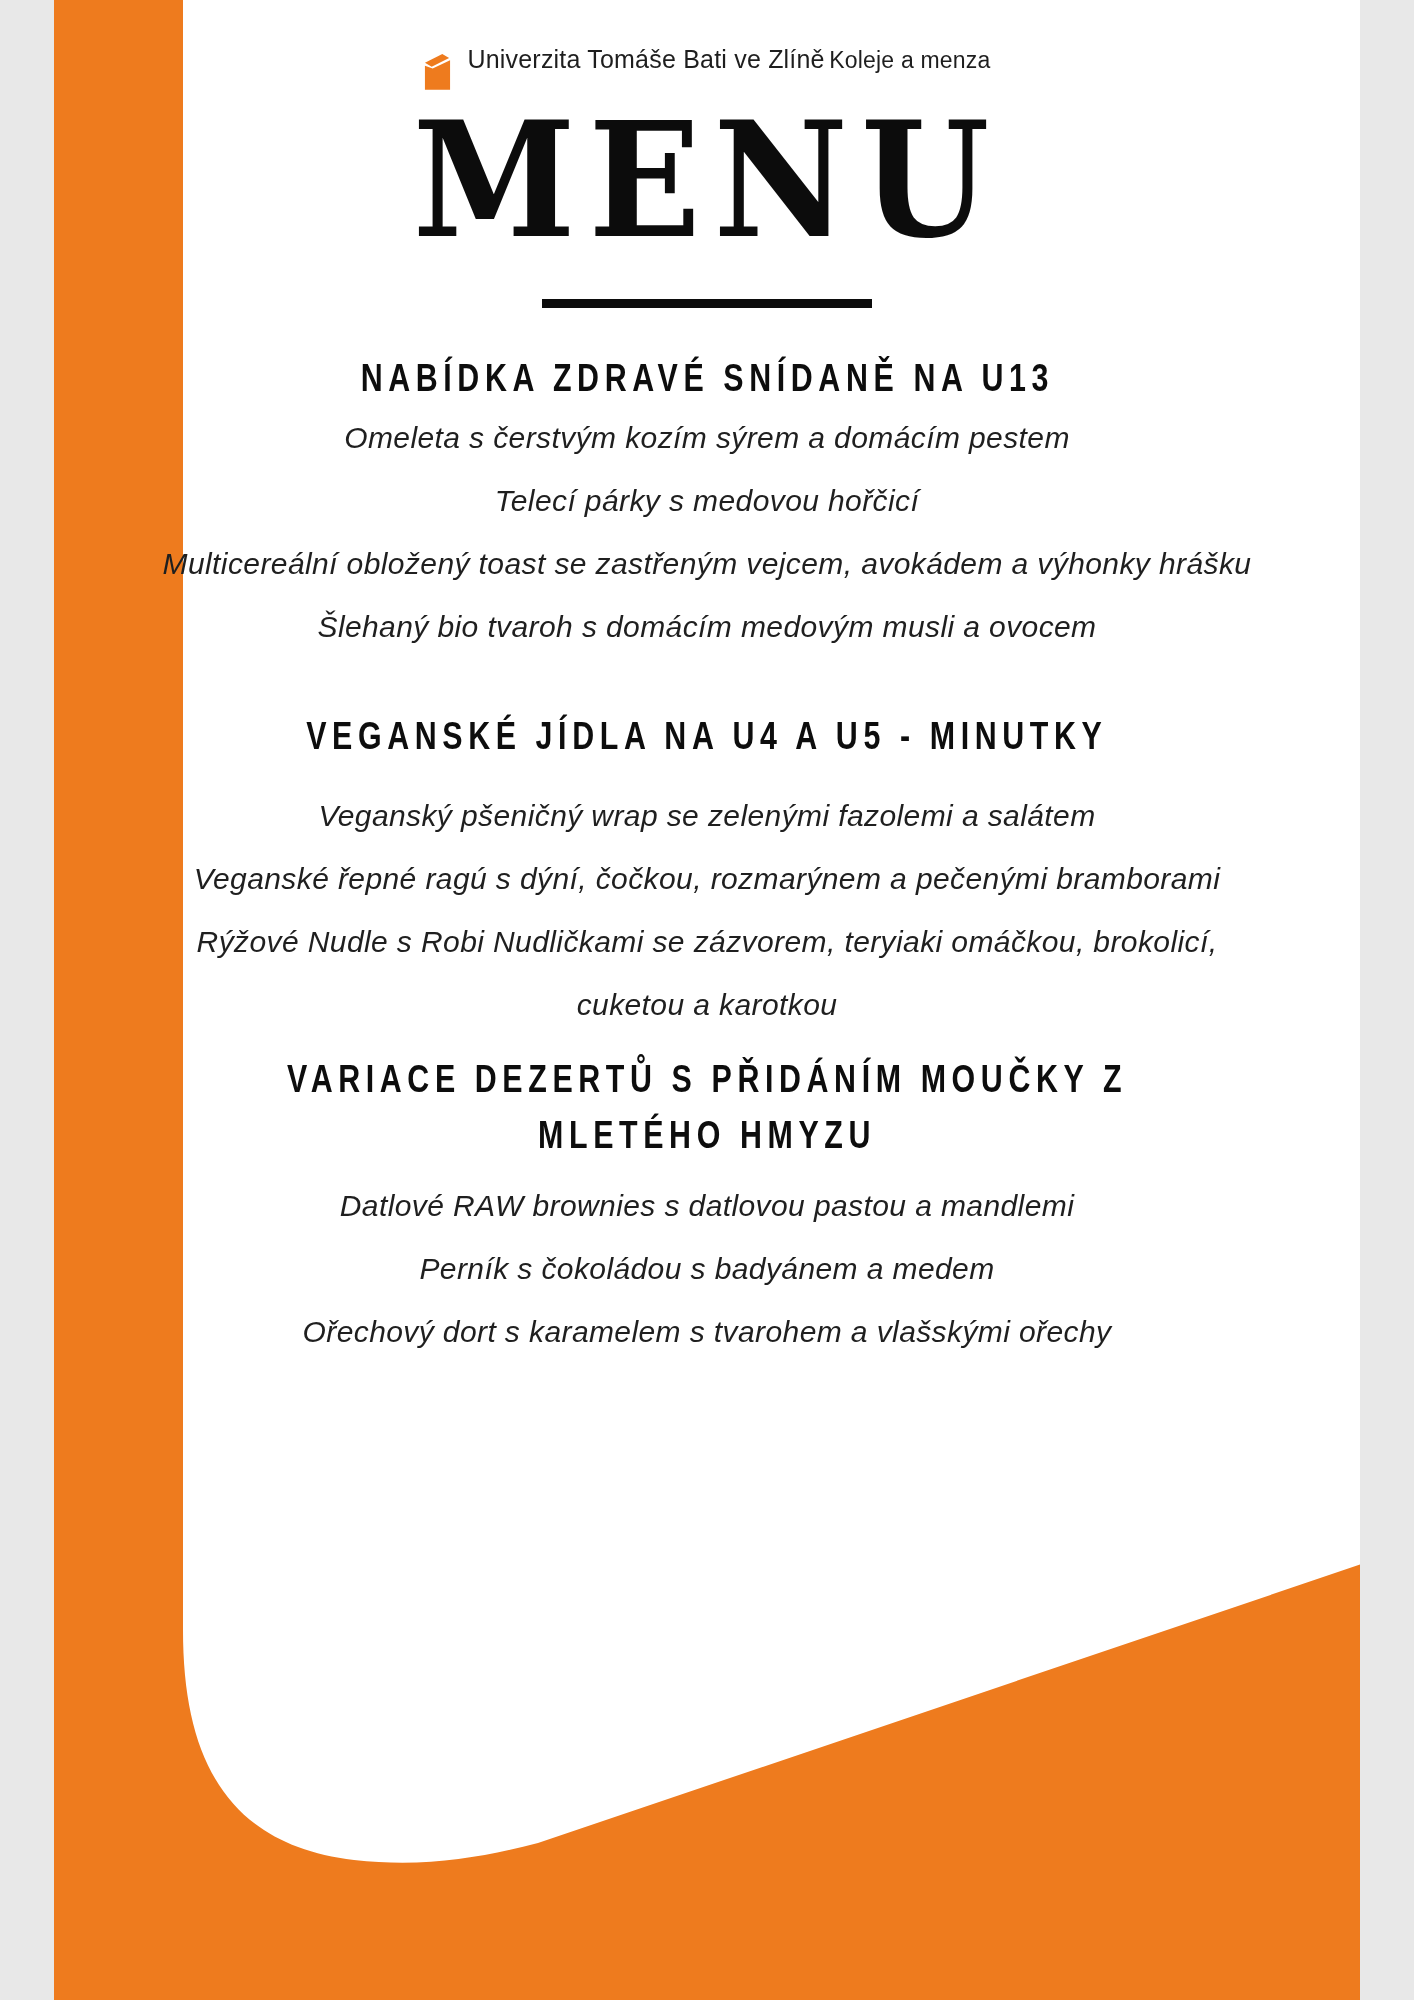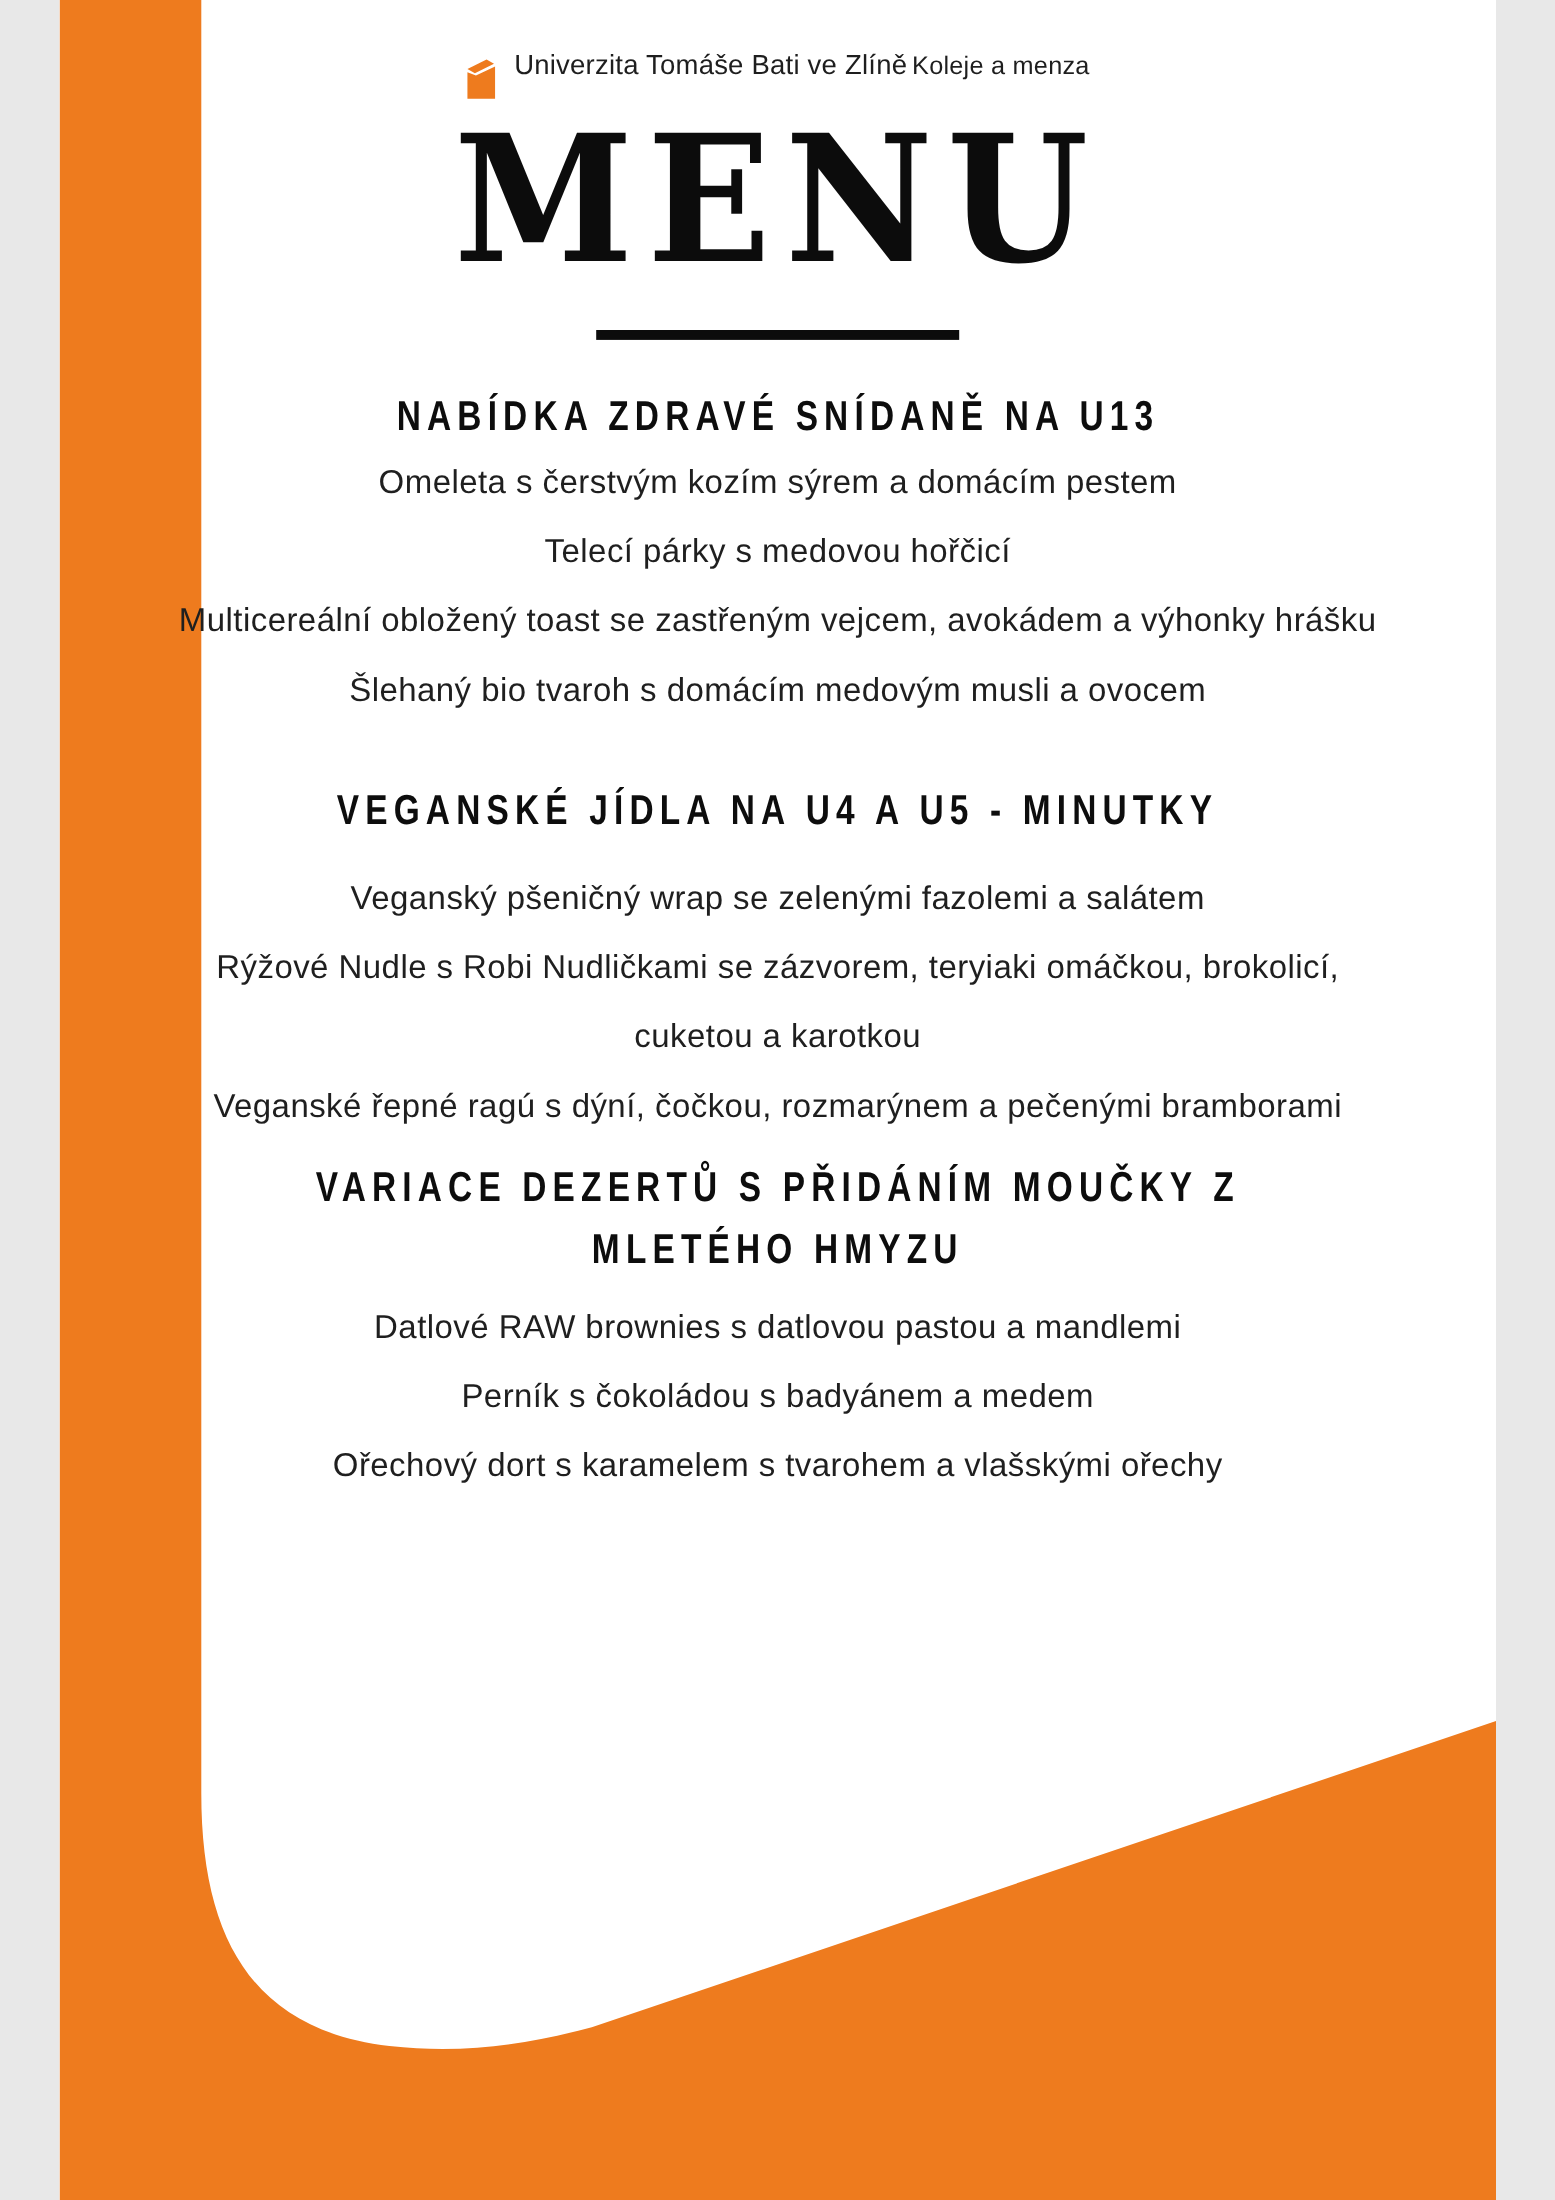--- a/index.html
+++ b/index.html
@@ -31,21 +31,21 @@
   .section-heading-row { margin-top:42px; }
   .section-heading-row.s2 { margin-top:50px; }
   .section-heading-row.s3 { margin-top:15px; }
   .section-heading {
     display:inline-block; font-weight:700; font-size:38px; line-height:56px;
     letter-spacing:7px; color:#0d0d0d; white-space:pre-line;
     transform:scaleX(0.8); transform-origin:center;
   }
 
   
-  .items { margin-top:0; }
+  .items { margin-top:0;font-style:italic; }
   .items.s2 { margin-top:20px; }
   .items.s3 { margin-top:11px; }
   .menu-item {
     display:block; max-width:1120px; margin:0 auto;
     font-size:30px; line-height:63px; letter-spacing:0.4px;
     color:#1f1f1f; white-space:pre-line;
   }
 </style>
 </head>
 <body>
@@ -86,23 +86,23 @@
       <span class="menu-item">Multicereální obložený toast se zastřeným vejcem, avokádem a výhonky hrášku</span>
       <span class="menu-item">Šlehaný bio tvaroh s domácím medovým musli a ovocem</span>
     </div>
 
     
     <div class="section-heading-row s2">
       <span class="section-heading">VEGANSKÉ JÍDLA NA U4 A U5 - MINUTKY</span>
     </div>
     <div class="items s2">
       <span class="menu-item">Veganský pšeničný wrap se zelenými fazolemi a salátem</span>
+      <span class="menu-item">Veganské řepné ragú s dýní, čočkou, rozmarýnem a pečenými bramborami</span>
       <span class="menu-item">Rýžové Nudle s Robi Nudličkami se zázvorem, teryiaki omáčkou, brokolicí,
 cuketou a karotkou</span>
-      <span class="menu-item">Veganské řepné ragú s dýní, čočkou, rozmarýnem a pečenými bramborami</span>
     </div>
 
     
     <div class="section-heading-row s3">
       <span class="section-heading">VARIACE DEZERTŮ S PŘIDÁNÍM MOUČKY Z
 MLETÉHO HMYZU</span>
     </div>
     <div class="items s3">
       <span class="menu-item">Datlové RAW brownies s datlovou pastou a mandlemi</span>
       <span class="menu-item">Perník s čokoládou s badyánem a medem</span>

